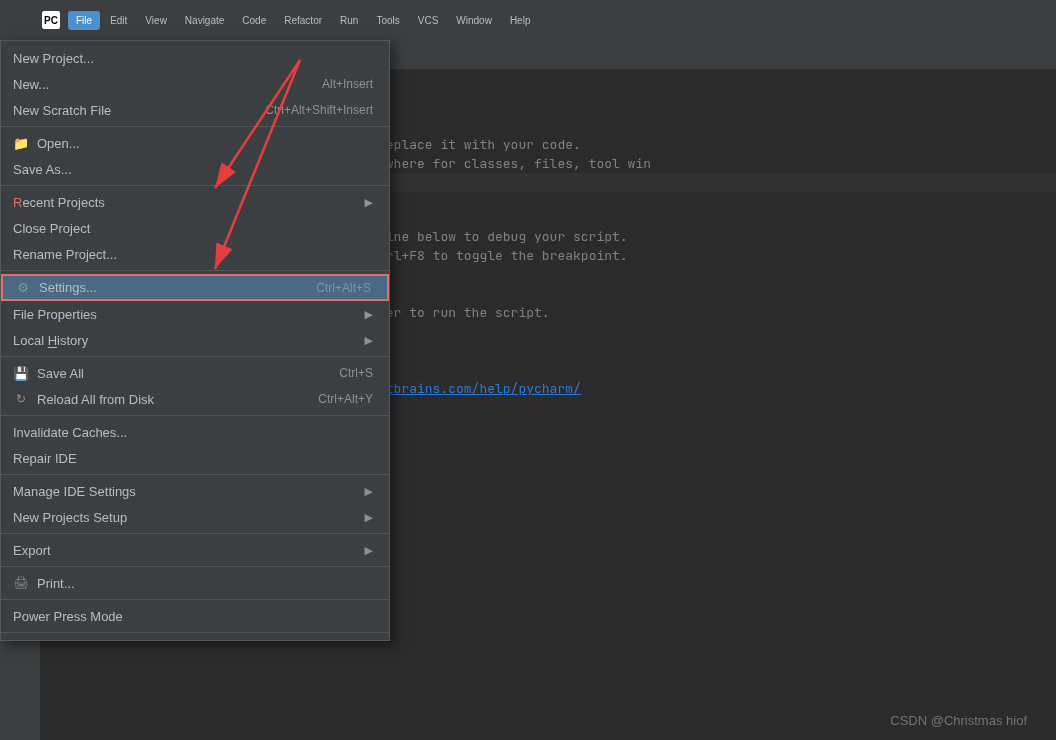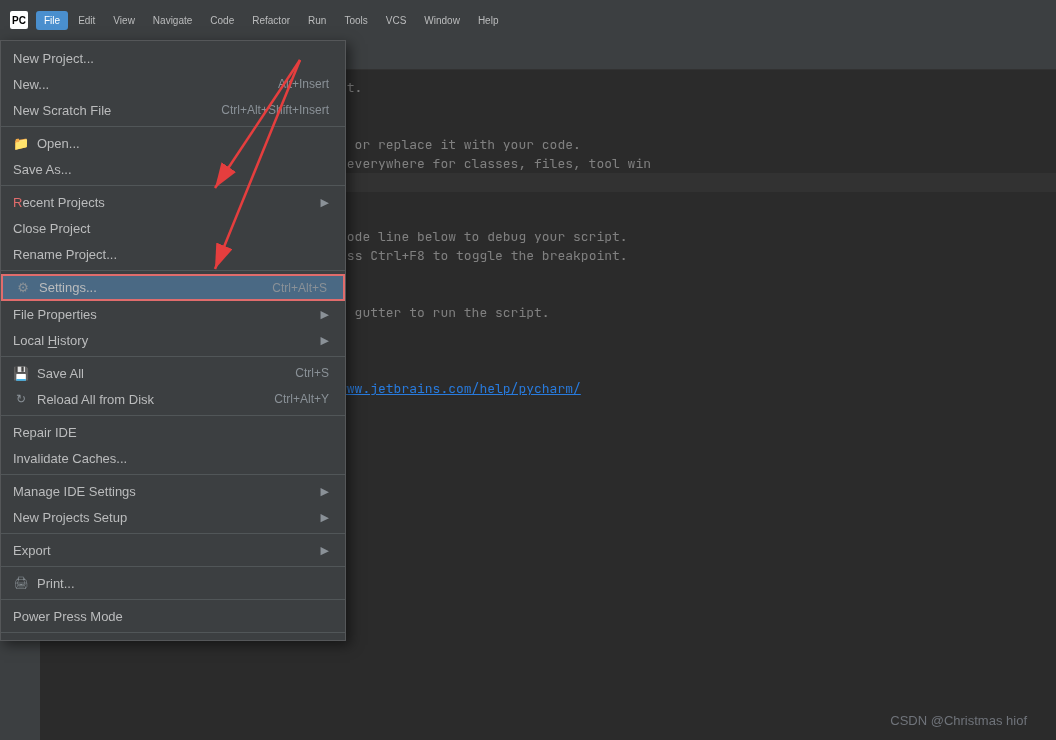--- a/index.html
+++ b/index.html
@@ -23,20 +23,21 @@
       position: relative;
       z-index: 10;
     }
     .title-bar-logo {
       width: 22px;
       height: 22px;
       margin-right: 6px;
       display: flex;
       align-items: center;
       justify-content: center;
+      margin-left: 32px;
     }
     .logo-square {
       width: 18px;
       height: 18px;
       background: #fff;
       border-radius: 2px;
       display: flex;
       align-items: center;
       justify-content: center;
       font-size: 10px;
@@ -212,21 +213,21 @@
     
     .file-menu-overlay {
       position: absolute;
       top: 40px;
       left: 0;
       z-index: 100;
     }
     .file-menu {
       background: #3c3f41;
       border: 1px solid #555759;
-      width: 346px;
+      width: 390px;
       box-shadow: 4px 4px 12px rgba(0,0,0,0.5);
       padding: 4px 0;
     }
     .menu-section-item {
       display: flex;
       align-items: center;
       padding: 4px 16px 4px 12px;
       font-size: 13px;
       color: #bbbcbd;
       cursor: pointer;
@@ -488,25 +489,25 @@
 
     <div class="menu-section-item">
       <span class="menu-item-icon" style="font-size:12px;">↻</span>
       <span>Reload All from Disk</span>
       <span class="shortcut">Ctrl+Alt+Y</span>
     </div>
 
     <div class="menu-separator"></div>
 
     <div class="menu-section-item">
+      <span>Invalidate Caches...</span>
+    </div>
+
+    <div class="menu-section-item">
       <span>Repair IDE</span>
-    </div>
-
-    <div class="menu-section-item">
-      <span>Invalidate Caches...</span>
     </div>
 
     <div class="menu-separator"></div>
 
     <div class="menu-section-item">
       <span>Manage IDE Settings</span>
       <span class="arrow">▶</span>
     </div>
 
     <div class="menu-section-item">

